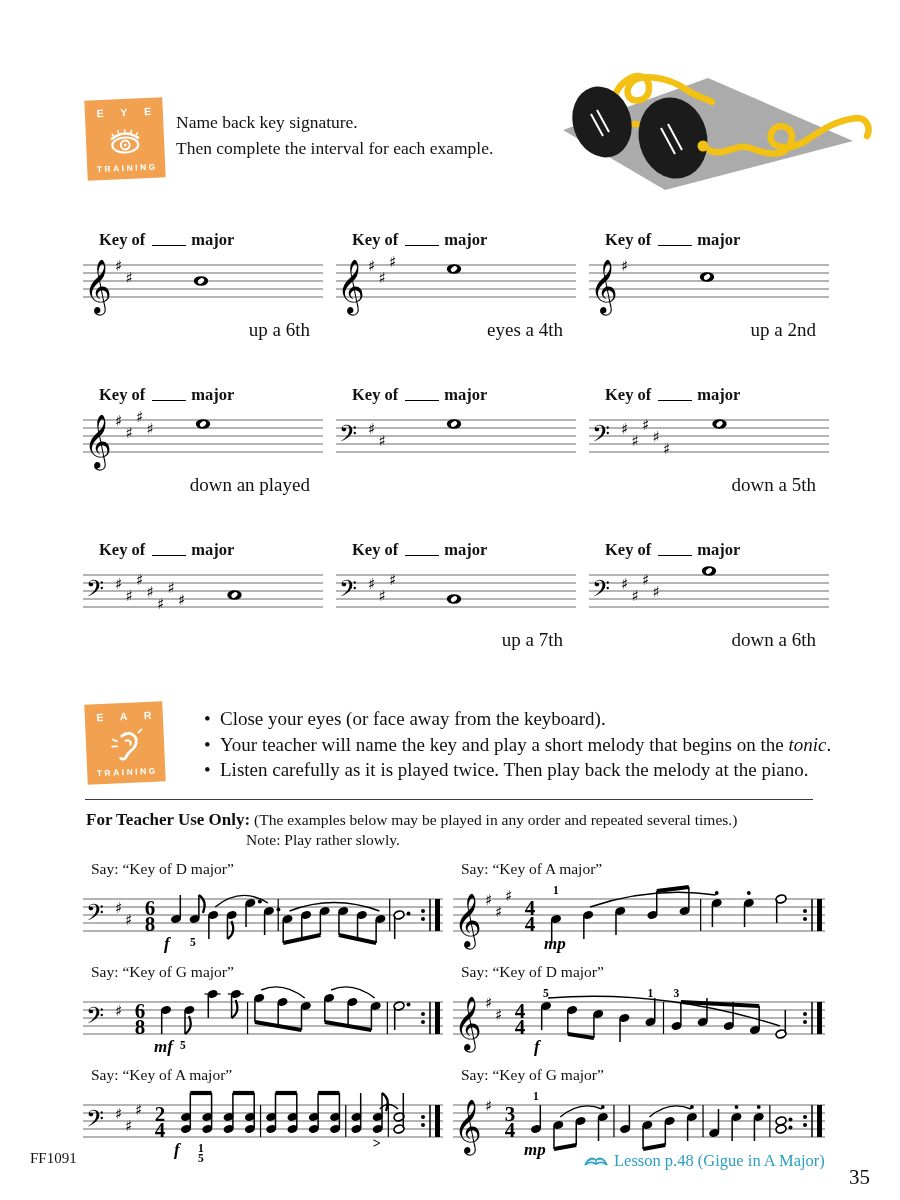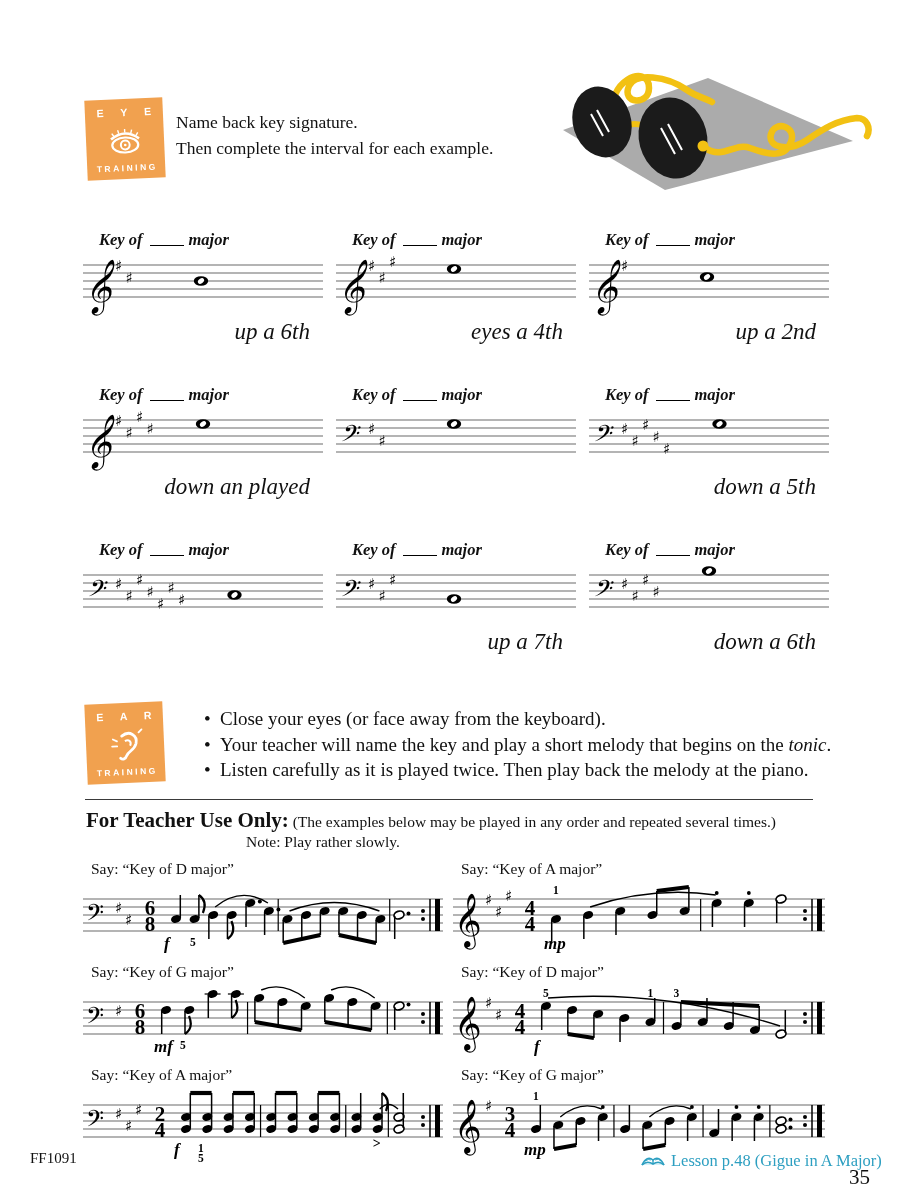--- a/index.html
+++ b/index.html
@@ -10,27 +10,27 @@
   .badge{width:78px;height:80px;background:#F1A14F;transform:rotate(-2.5deg);color:#fff;
          display:flex;flex-direction:column;align-items:center;justify-content:space-between;
          padding:7px 4px 6px;box-sizing:border-box;font-family:"Liberation Sans",sans-serif;}
   .badge .letters{font-size:10.5px;font-weight:bold;letter-spacing:7px;padding-left:7px;}
   .badge .word{font-size:8.5px;font-weight:bold;letter-spacing:2.5px;padding-left:2px;}
   .instr{font-size:17.5px;line-height:25.5px;}
   .bullets{font-size:19px;line-height:25.5px;margin-left:32px;}
   .bullet .dot{display:inline-block;width:16px;}
   .rule{border-top:1.2px solid #3a3a3a;height:0;}
   .teacher{font-size:15.5px;line-height:20px;}
-  .teacher b{font-size:21px;}
+  .teacher b{font-size:17px;}
   .teacher .note{margin-left:160px;}
   
-  .kgrid{display:grid;grid-template-columns:253px 253px 253px;grid-auto-rows:155px;font-style:italic;}
+  .kgrid{display:grid;grid-template-columns:253px 253px 253px;grid-auto-rows:155px;}
   .khead{font-weight:bold;font-size:16.5px;margin:0 0 3px 16px;}
   .blank{display:inline-block;width:34px;border-bottom:1.6px solid #000;height:13px;margin:0 5px -1px 7px;}
-  .kint{font-size:23px;text-align:right;padding-right:26px;margin-top:-2px;}
+  .kint{font-size:19px;text-align:right;padding-right:26px;margin-top:-2px;}
   
   .mlabel{font-size:15.5px;margin:0 0 1px 8px;font-family:Liberation Serif, serif;}
   .mblock{margin-bottom:2px;}
   .footer-code{font-size:15px;}
   .lesson{display:flex;align-items:center;gap:5px;color:#2D9FC1;font-size:16.5px;}
   .pagenum{font-size:21px;margin-top:20px;}
   svg text{user-select:none;}
 </style>
 </head>
 <body>
@@ -524,21 +524,21 @@
           <circle cx="352" cy="32" r="2" fill="#000"></circle>
           <circle cx="352" cy="40" r="2" fill="#000"></circle>
           <line x1="359" y1="20" x2="359" y2="52" stroke="#000" stroke-width="1.5"></line>
           <rect x="364" y="20" width="5" height="32" fill="#000"></rect>
           <text x="71" y="70" font-size="17" font-family="&quot;Liberation Serif&quot;,serif" font-style="italic" font-weight="bold">mp</text>
           <text x="80" y="15" font-size="11.5" font-family="&quot;Liberation Serif&quot;,serif" font-weight="bold">1</text>
         </svg></div>
     </div>
 
   <div class="abs footer-code" style="left:30px;top:1150px;">FF1091</div>
-  <div class="abs lesson" style="left:640px;top:1151px;">
+  <div class="abs lesson" style="left:583px;top:1151px;">
     <svg width="26" height="18" viewBox="0 0 26 18">
       <path d="M2,13 Q7,8 13,12 Q19,8 24,13" fill="#d9f1f8" stroke="#2D9FC1" stroke-width="1.6"></path>
       <path d="M2,13 Q7,3 13,8 Q19,3 24,13" fill="none" stroke="#2D9FC1" stroke-width="1.6"></path>
       <path d="M13,8 L13,12" stroke="#2D9FC1" stroke-width="1.4"></path>
       <path d="M5,9 q4,-2.5 6,-1 M15,8 q4,-2.5 6,1" fill="none" stroke="#2D9FC1" stroke-width="0.9"></path>
     </svg>
     <span>Lesson p.48 (Gigue in A Major)</span>
   </div>
   <div class="abs pagenum" style="left:849px;top:1145px;">35</div>
 

